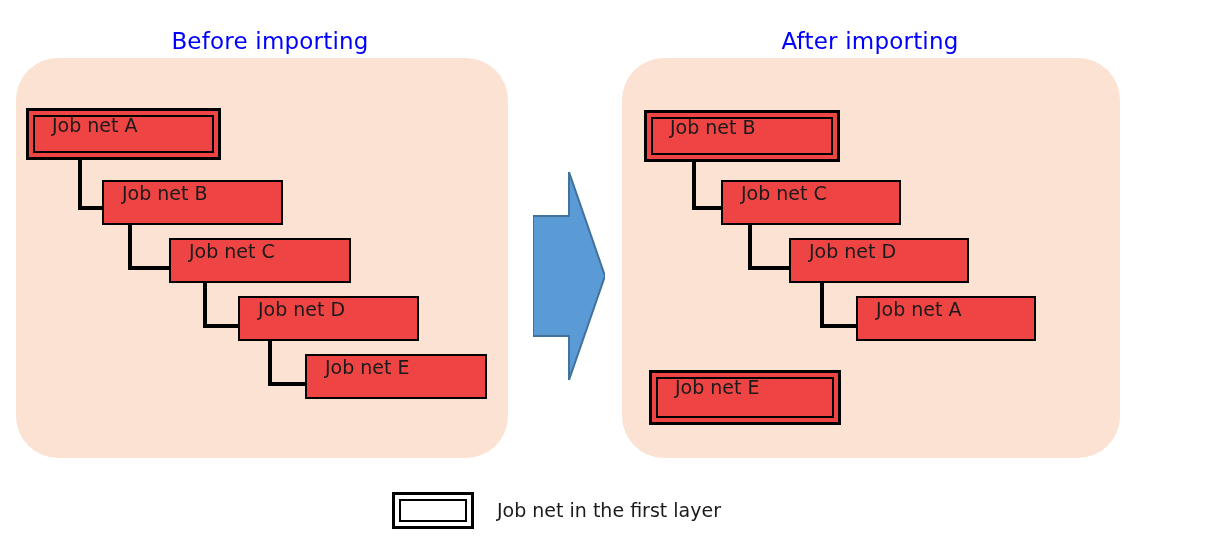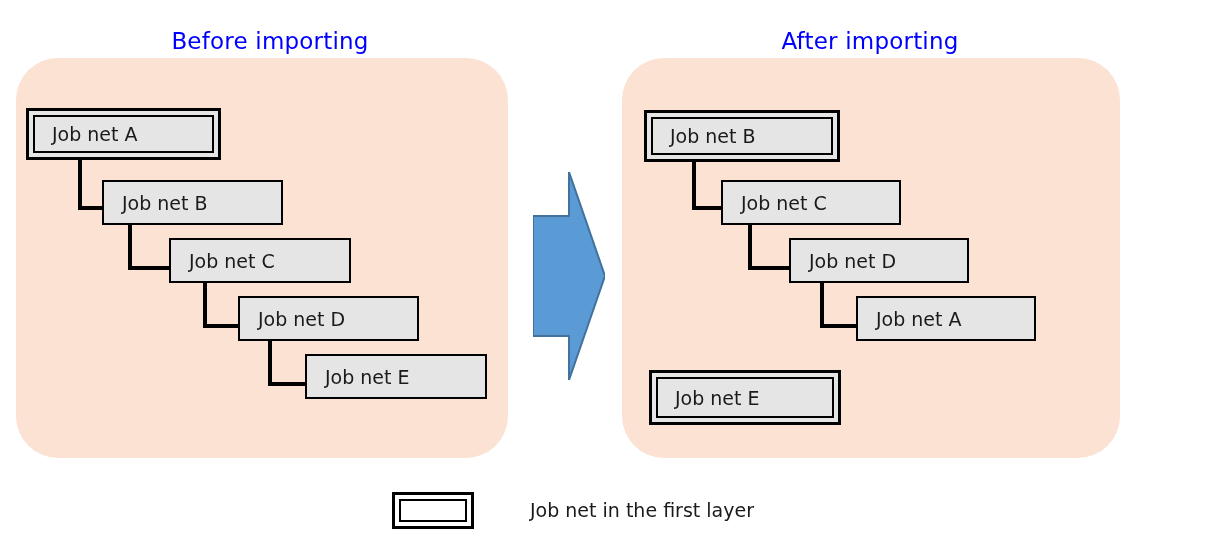--- a/index.html
+++ b/index.html
@@ -41,25 +41,24 @@
     position: absolute;
     background: #fbe2d3;
     border-radius: 42px;
   }
   #panel-before { left: 16px;  top: 58px; width: 492px; height: 400px; }
   #panel-after  { left: 622px; top: 58px; width: 498px; height: 400px; }
 
   
   .jobnet-box {
     position: absolute;
-    background: #e5e5e5;
+    background: #ef4444;
     border: 2px solid #000000;
     box-sizing: border-box;
     display: flex;
-    align-items: center;
   }
   .jobnet-box.first-layer {
     border: 3px solid #000000;
     padding: 3px;
   }
   .jobnet-box.first-layer > .inner-frame {
     position: absolute;
     left: 4px; top: 4px; right: 4px; bottom: 4px;
     border: 2px solid #000000;
     box-sizing: border-box;
@@ -101,21 +100,20 @@
   }
 
   
   #legend {
     position: absolute;
     left: 392px;
     top: 491px;
     height: 38px;
     display: flex;
     align-items: center;
-    gap: 33px;
   }
   #legend-swatch {
     position: relative;
     width: 82px;
     height: 37px;
     background: #ffffff;
     border: 3px solid #000000;
     box-sizing: border-box;
     flex: none;
   }

